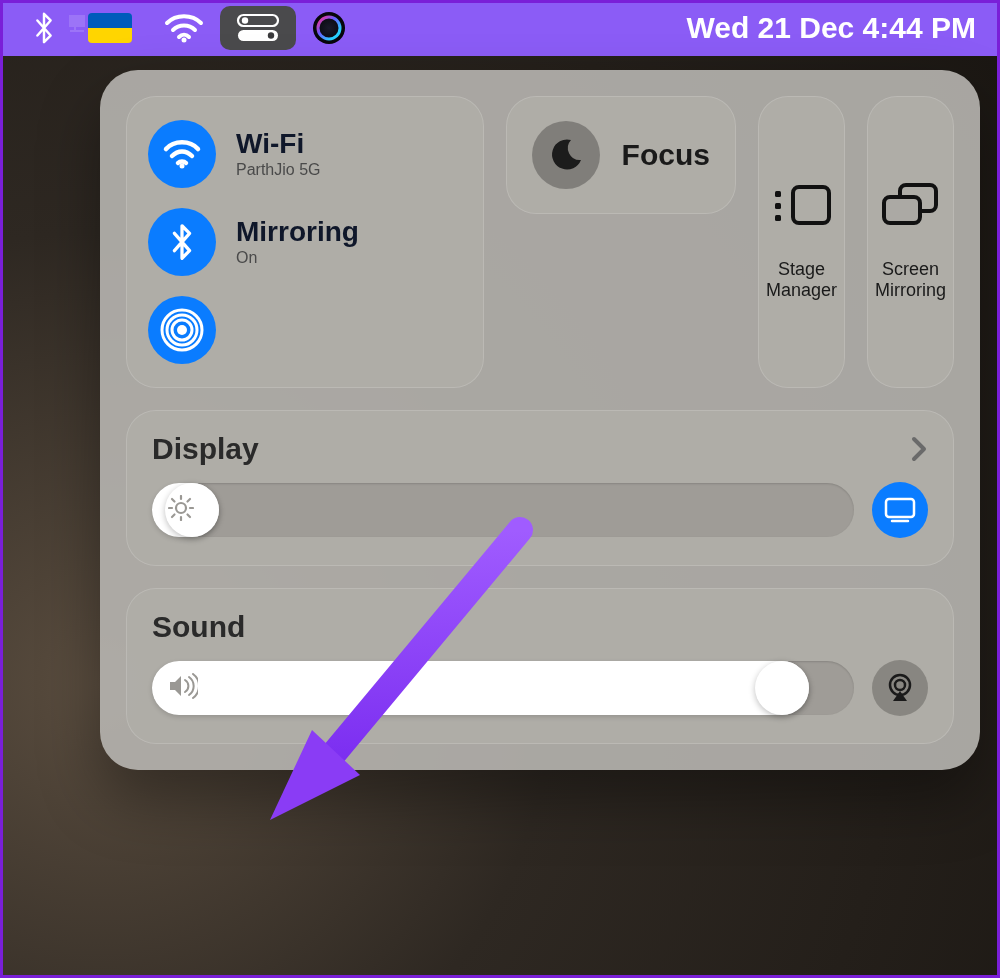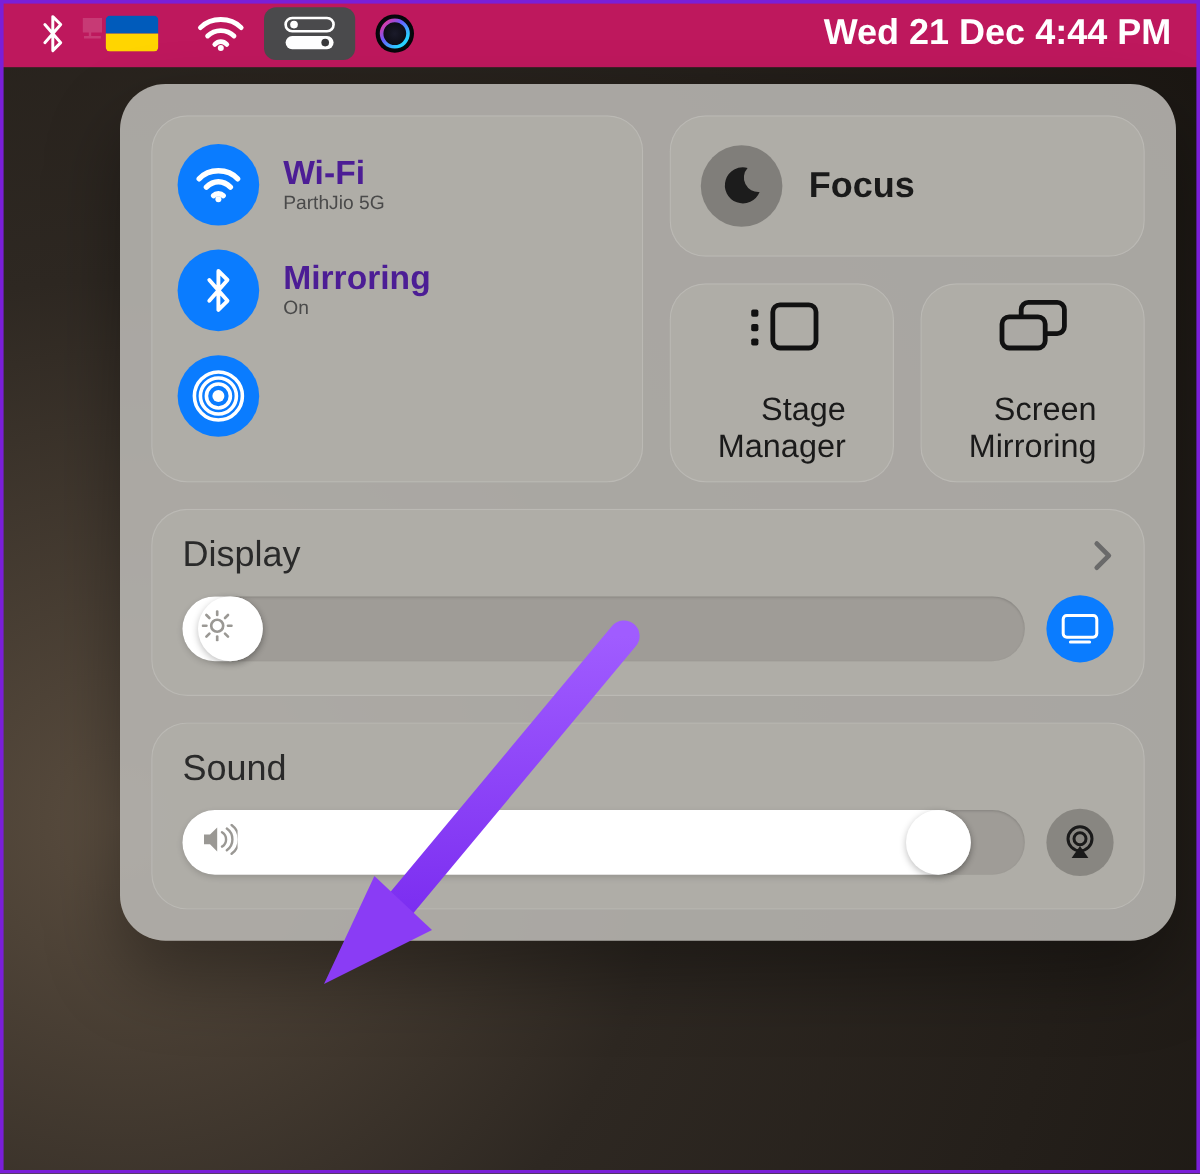--- a/index.html
+++ b/index.html
@@ -12,21 +12,21 @@
   
   .frame {
     position: absolute; inset: 0;
     border: 3px solid #7a1fd8;
     pointer-events: none;
   }
 
   
   .menubar {
     height: 56px;
-    background: #be185d;
+    background: #8b5cf6;
     display: flex;
     align-items: center;
     padding: 0 10px 0 16px;
     gap: 0;
     color: #fff;
   }
   .menubar .mb-item {
     height: 100%;
     display: flex; align-items: center; justify-content: center;
     padding: 0 16px;
@@ -68,52 +68,52 @@
     display: flex; flex-direction: column; gap: 20px;
   }
   .conn-item { display: flex; align-items: center; gap: 20px; cursor: pointer; }
   .icon-circle {
     width: 68px; height: 68px; border-radius: 50%;
     display: flex; align-items: center; justify-content: center;
     flex-shrink: 0;
   }
   .icon-circle.blue { background: #0a7cff; }
   .icon-circle.grey { background: rgba(90,88,85,0.55); }
-  .conn-text .title { font-size: 28px; font-weight: 600; color: #4c1d95; line-height: 1.05; }
+  .conn-text .title { font-size: 28px; font-weight: 600; color: #0f172a; line-height: 1.05; }
   .conn-text .sub   { font-size: 16px; font-weight: 400; color: #4a4a4a; margin-top: 2px; }
 
   
-  .right-col { flex: 1; display: flex; flex-direction: column; gap: 22px; }
+  .right-col { flex: 1; display: flex; flex-direction: row; gap: 22px; }
   .focus-tile {
     height: 118px;
     display: flex; align-items: center; gap: 22px;
     padding: 0 26px;
     cursor: pointer;
   }
   .focus-tile .title { font-size: 30px; font-weight: 600; color: #1a1a1a; }
 
   .small-row { display: flex; gap: 22px; flex: 1; }
   .small-tile {
     flex: 1;
     display: flex; flex-direction: column; align-items: center; justify-content: center;
     gap: 10px; padding: 14px 8px;
     cursor: pointer;
   }
-  .small-tile .label { font-size: 27px; color: #1a1a1a; text-align: right; line-height: 1.15; margin-top: 20px; }
+  .small-tile .label { font-size: 18px; color: #1a1a1a; text-align: center; line-height: 1.15; margin-top: 20px; }
 
   
   .slider-tile {
     margin-top: 22px;
     padding: 22px 26px 28px 26px;
   }
   .slider-header {
     display: flex; align-items: center; justify-content: space-between;
     margin-bottom: 16px;
   }
-  .slider-header .title { font-size: 30px; font-weight: 400; color: #2a2a2a; }
+  .slider-header .title { font-size: 30px; font-weight: 700; color: #2a2a2a; }
   .chev { color: #6a6a6a; }
   .slider-row { display: flex; align-items: center; gap: 18px; }
   .slider-track {
     flex: 1;
     height: 54px;
     background: rgba(150,148,143,0.65);
     border-radius: 27px;
     position: relative;
     display: flex; align-items: center;
     padding: 0 4px;

